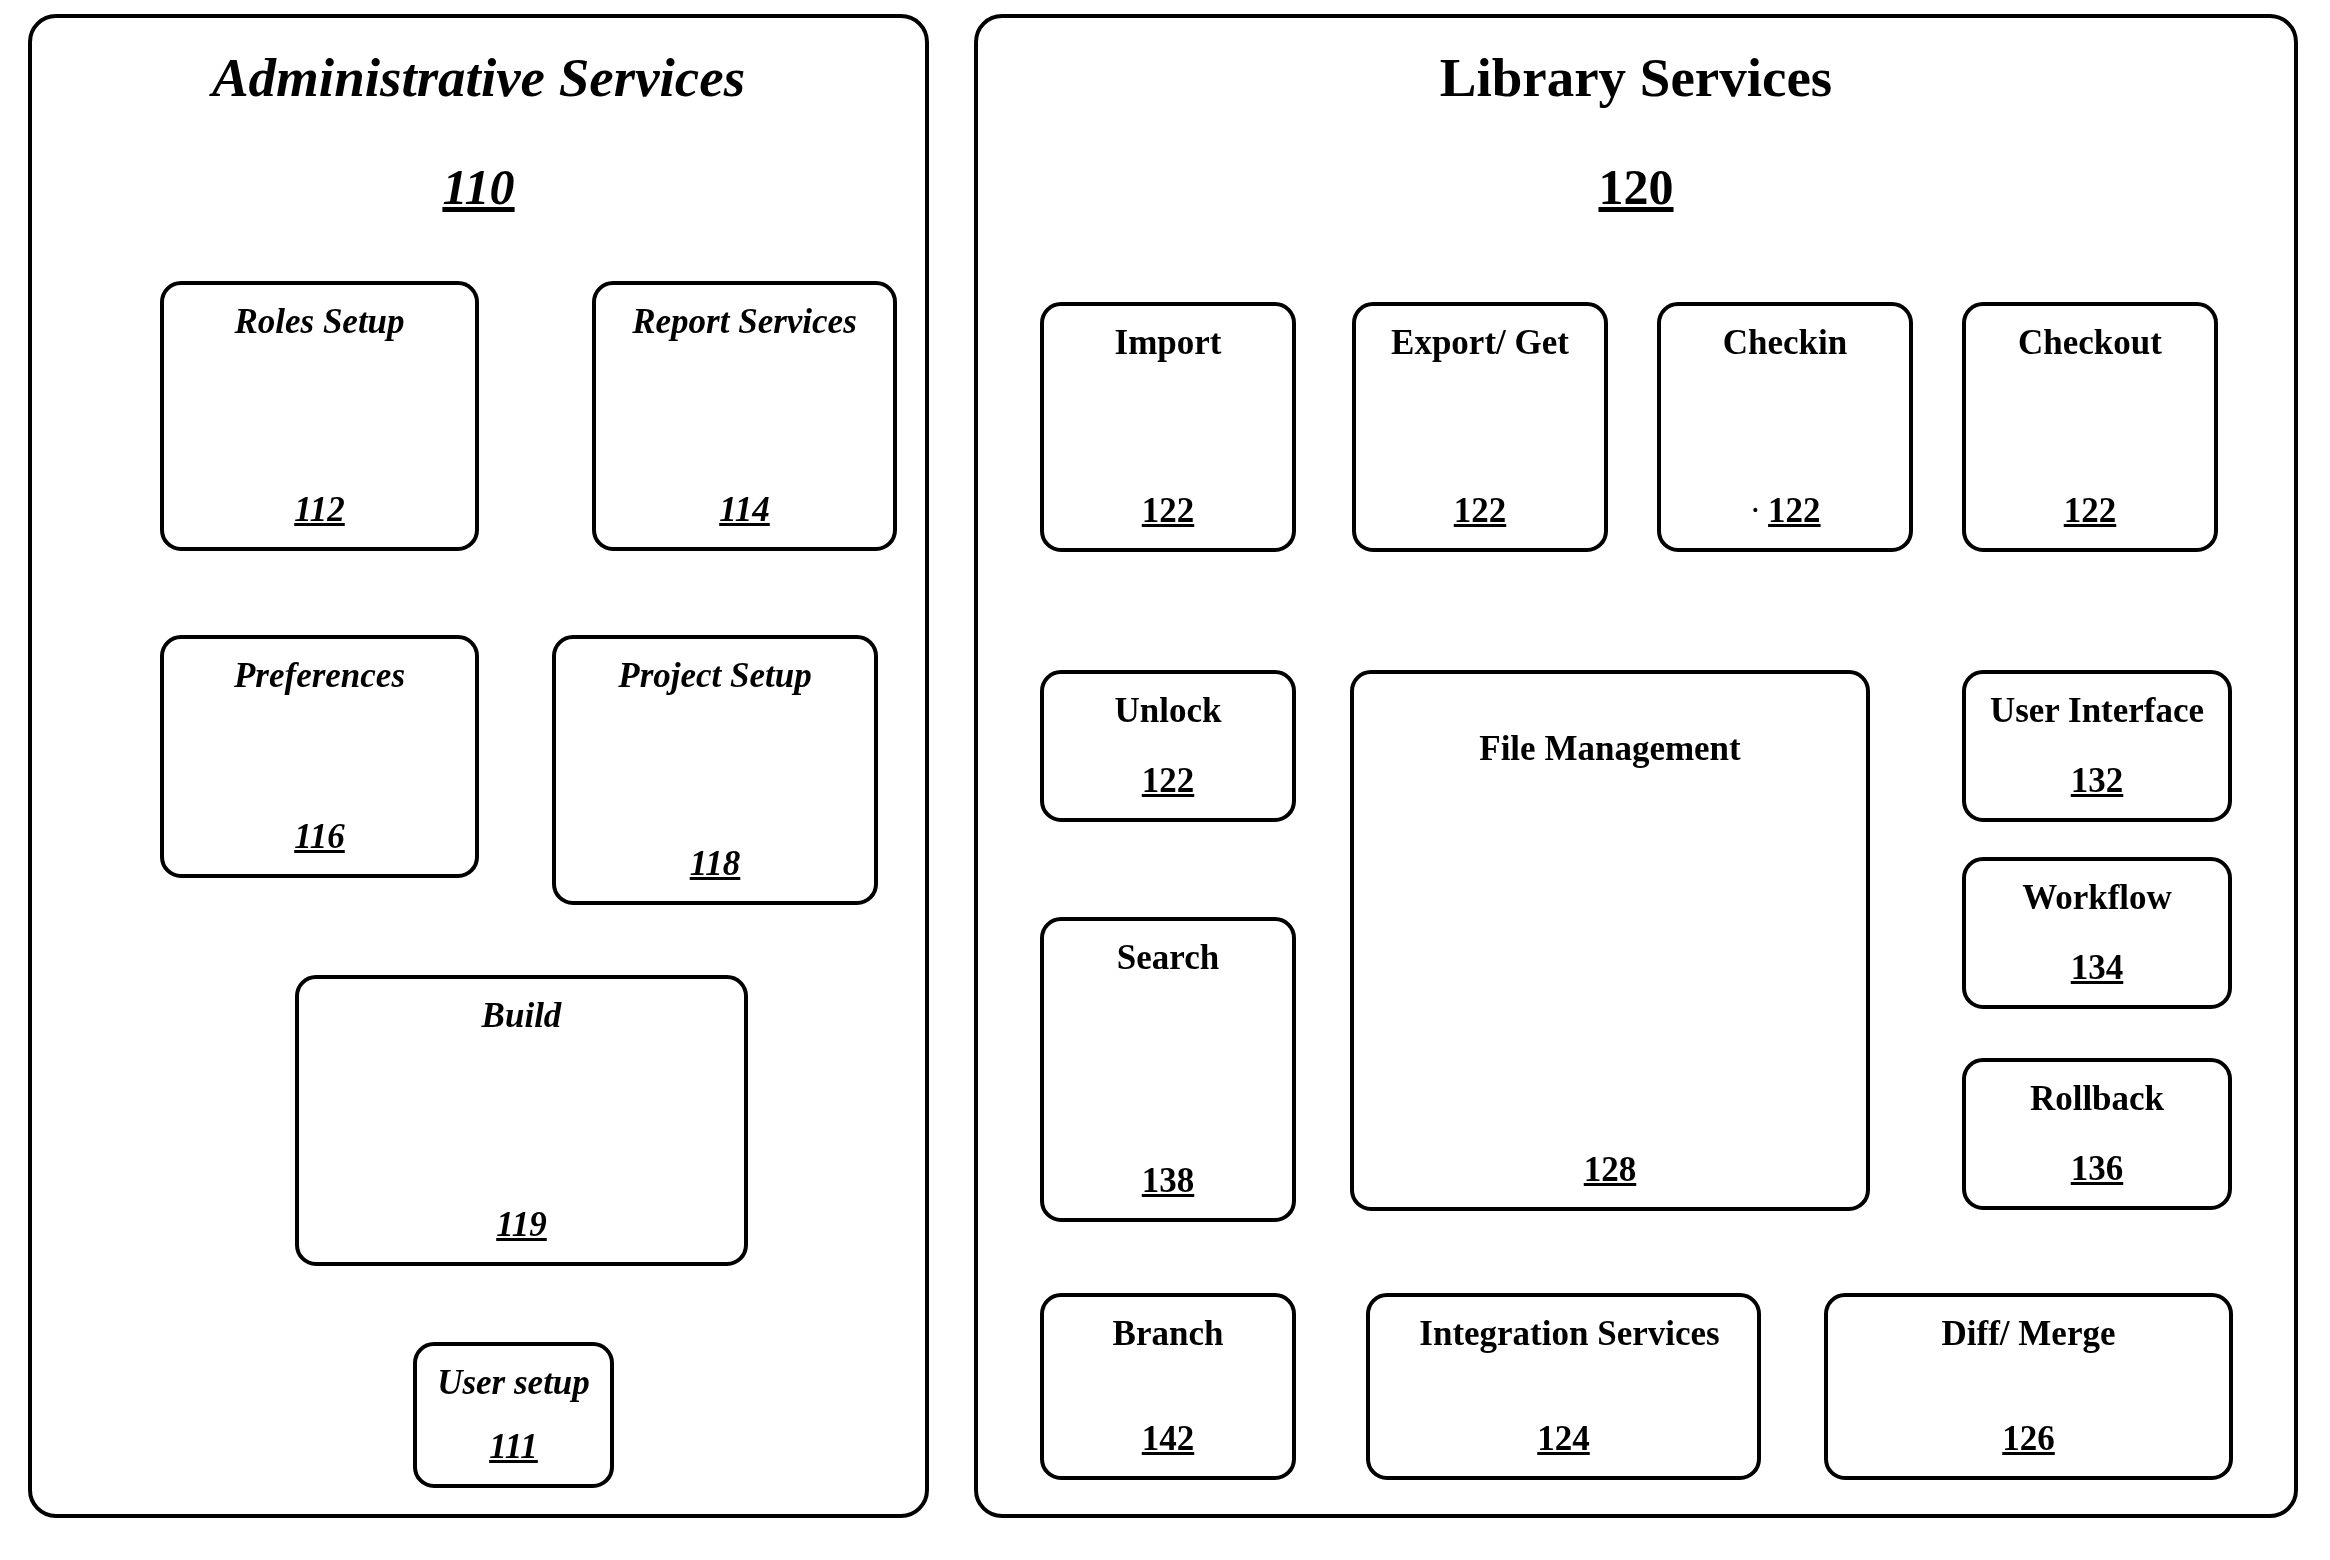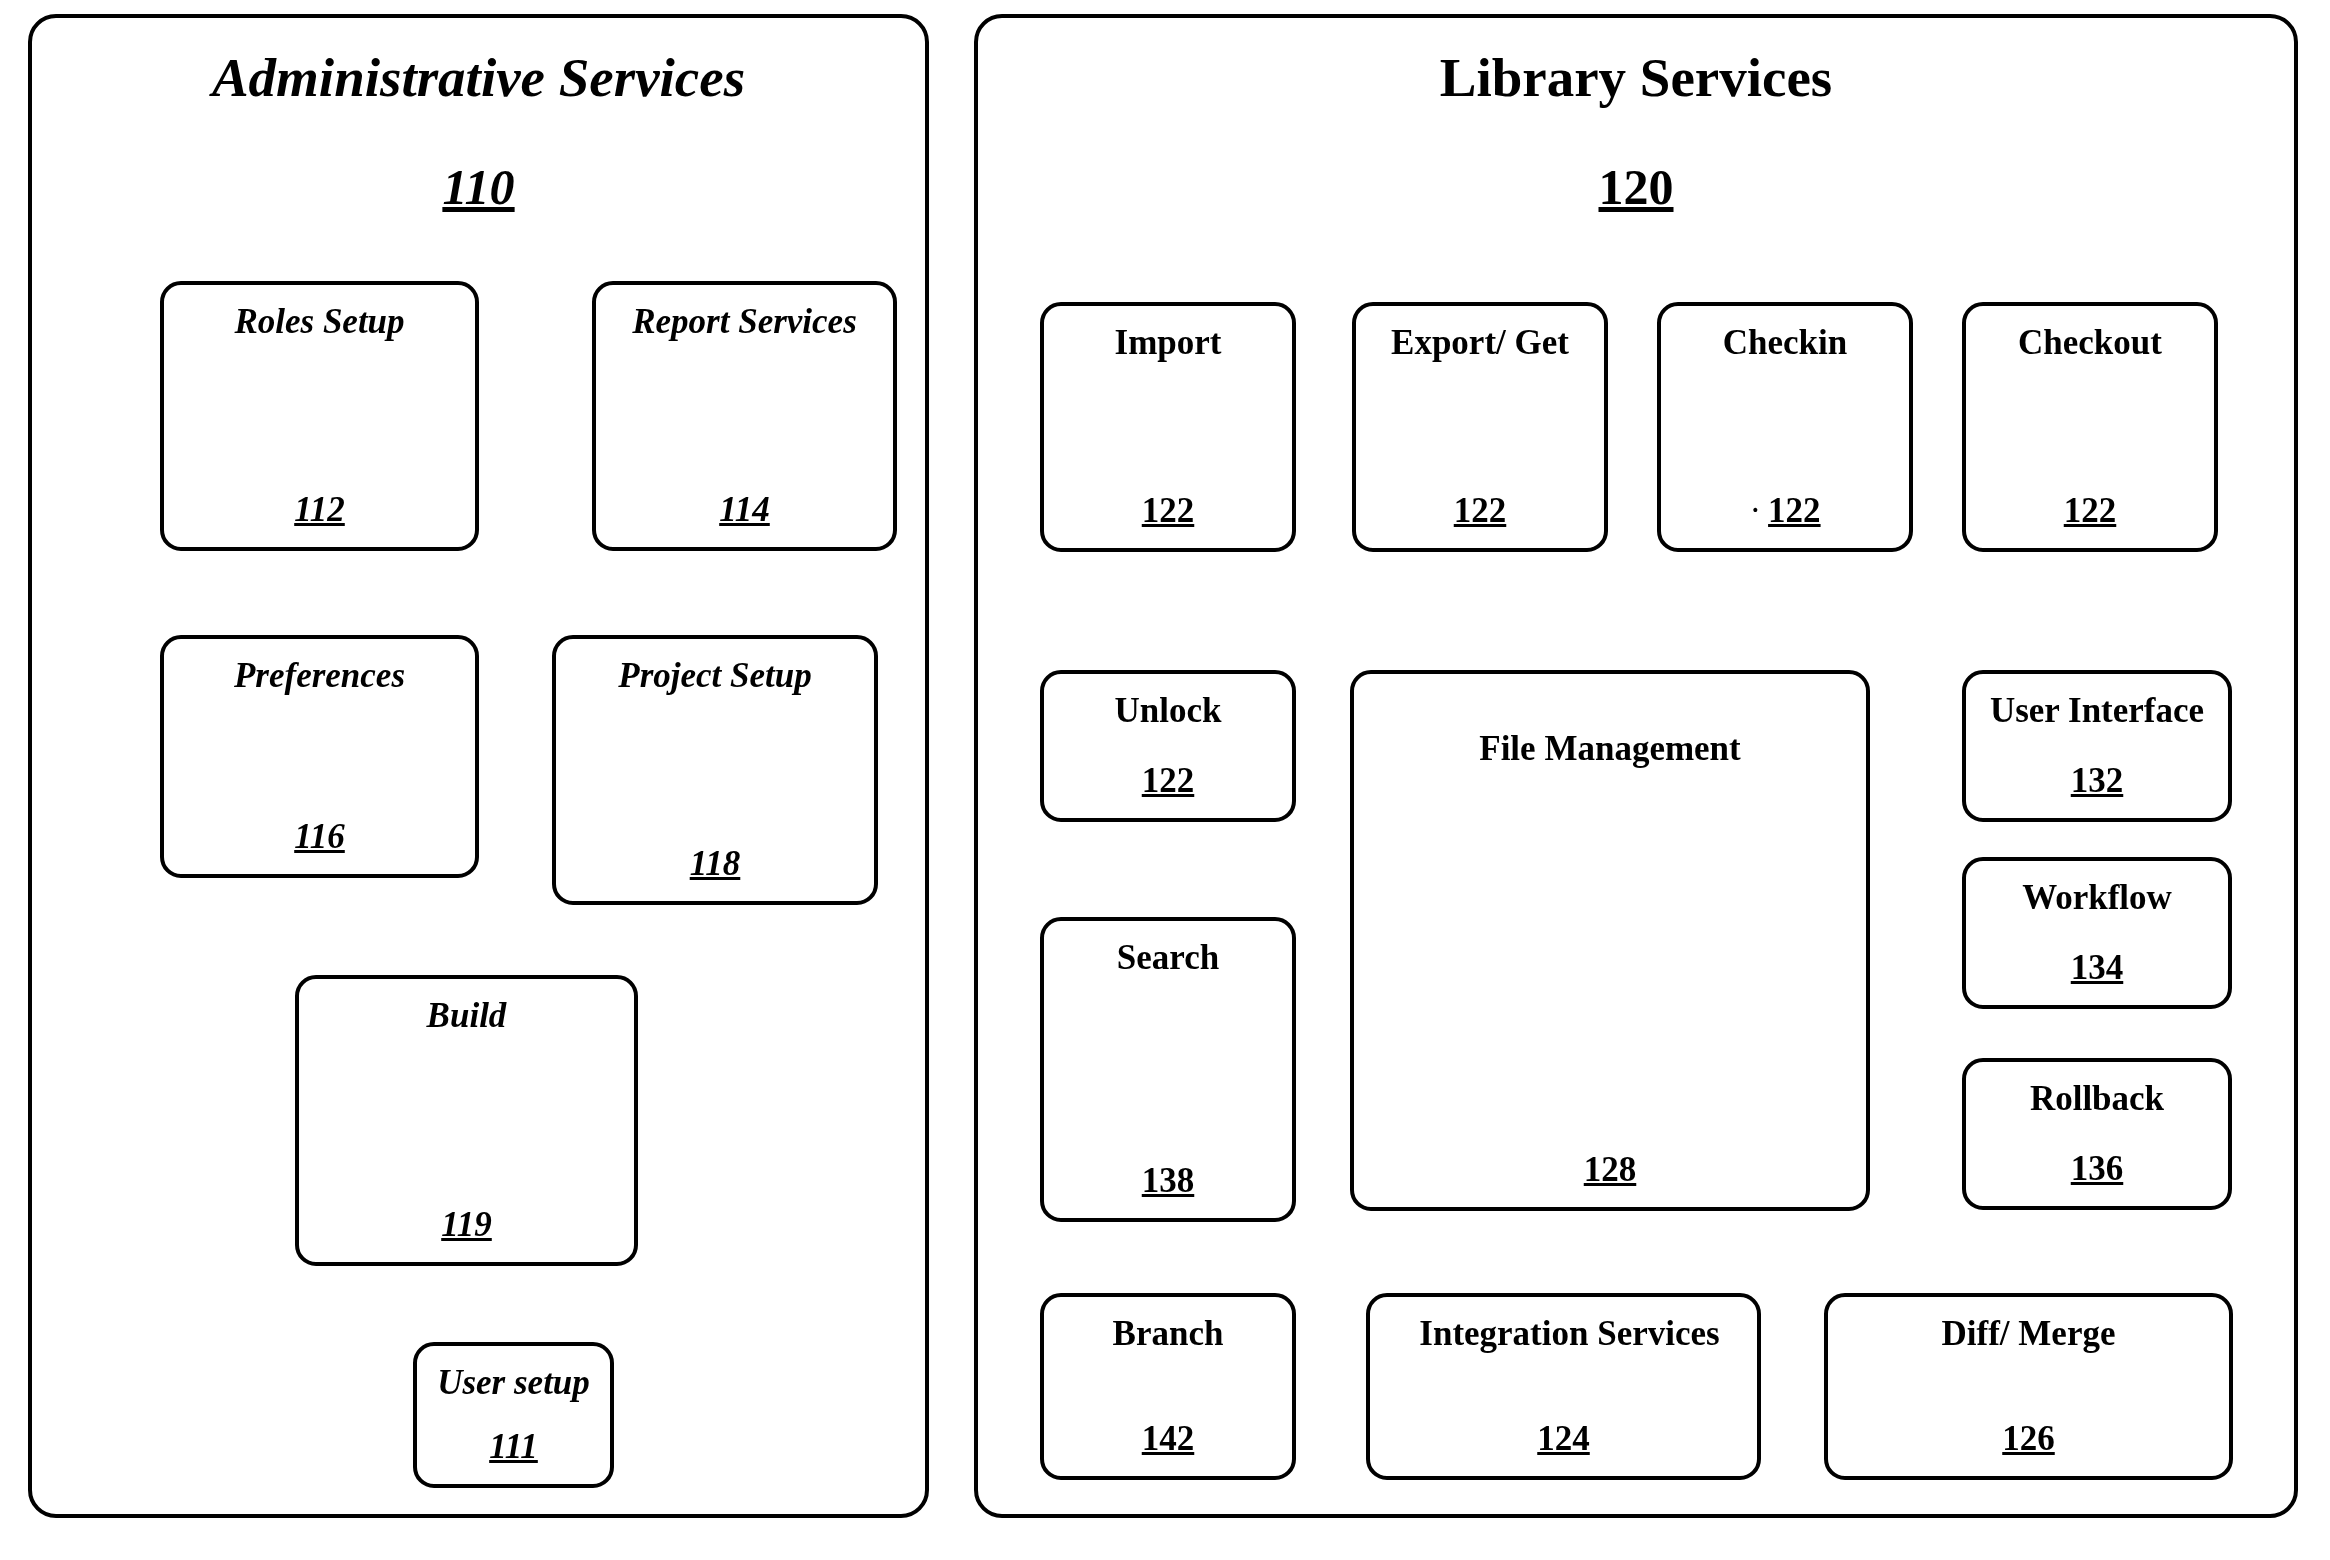--- a/index.html
+++ b/index.html
@@ -54,21 +54,21 @@
   }
   
   #admin { left: 28px; top: 14px; width: 901px; height: 1504px; font-style: italic; }
   #lib   { left: 974px; top: 14px; width: 1324px; height: 1504px; }
 
   
   .a-roles   { left: 128px; top: 263px; width: 319px; height: 270px; }
   .a-report  { left: 520px; top: 263px; width: 305px; height: 270px; margin-left: 40px; }
   .a-prefs   { left: 128px; top: 617px; width: 319px; height: 243px; }
   .a-project { left: 520px; top: 617px; width: 326px; height: 270px; }
-  .a-build   { left: 263px; top: 957px; width: 343px; height: 291px; }
+  .a-build   { left: 263px; top: 957px; width: 453px; height: 291px; }
   .a-user    { left: 381px; top: 1324px; width: 201px; height: 146px; }
 
   
   .l-import   { left: 62px;  top: 284px; width: 256px; height: 250px; }
   .l-export   { left: 374px; top: 284px; width: 256px; height: 250px; }
   .l-checkin  { left: 679px; top: 284px; width: 256px; height: 250px; }
   .l-checkout { left: 984px;top: 284px; width: 256px; height: 250px; }
 
   
   .l-unlock { left: 62px; top: 652px; width: 256px; height: 152px; }

